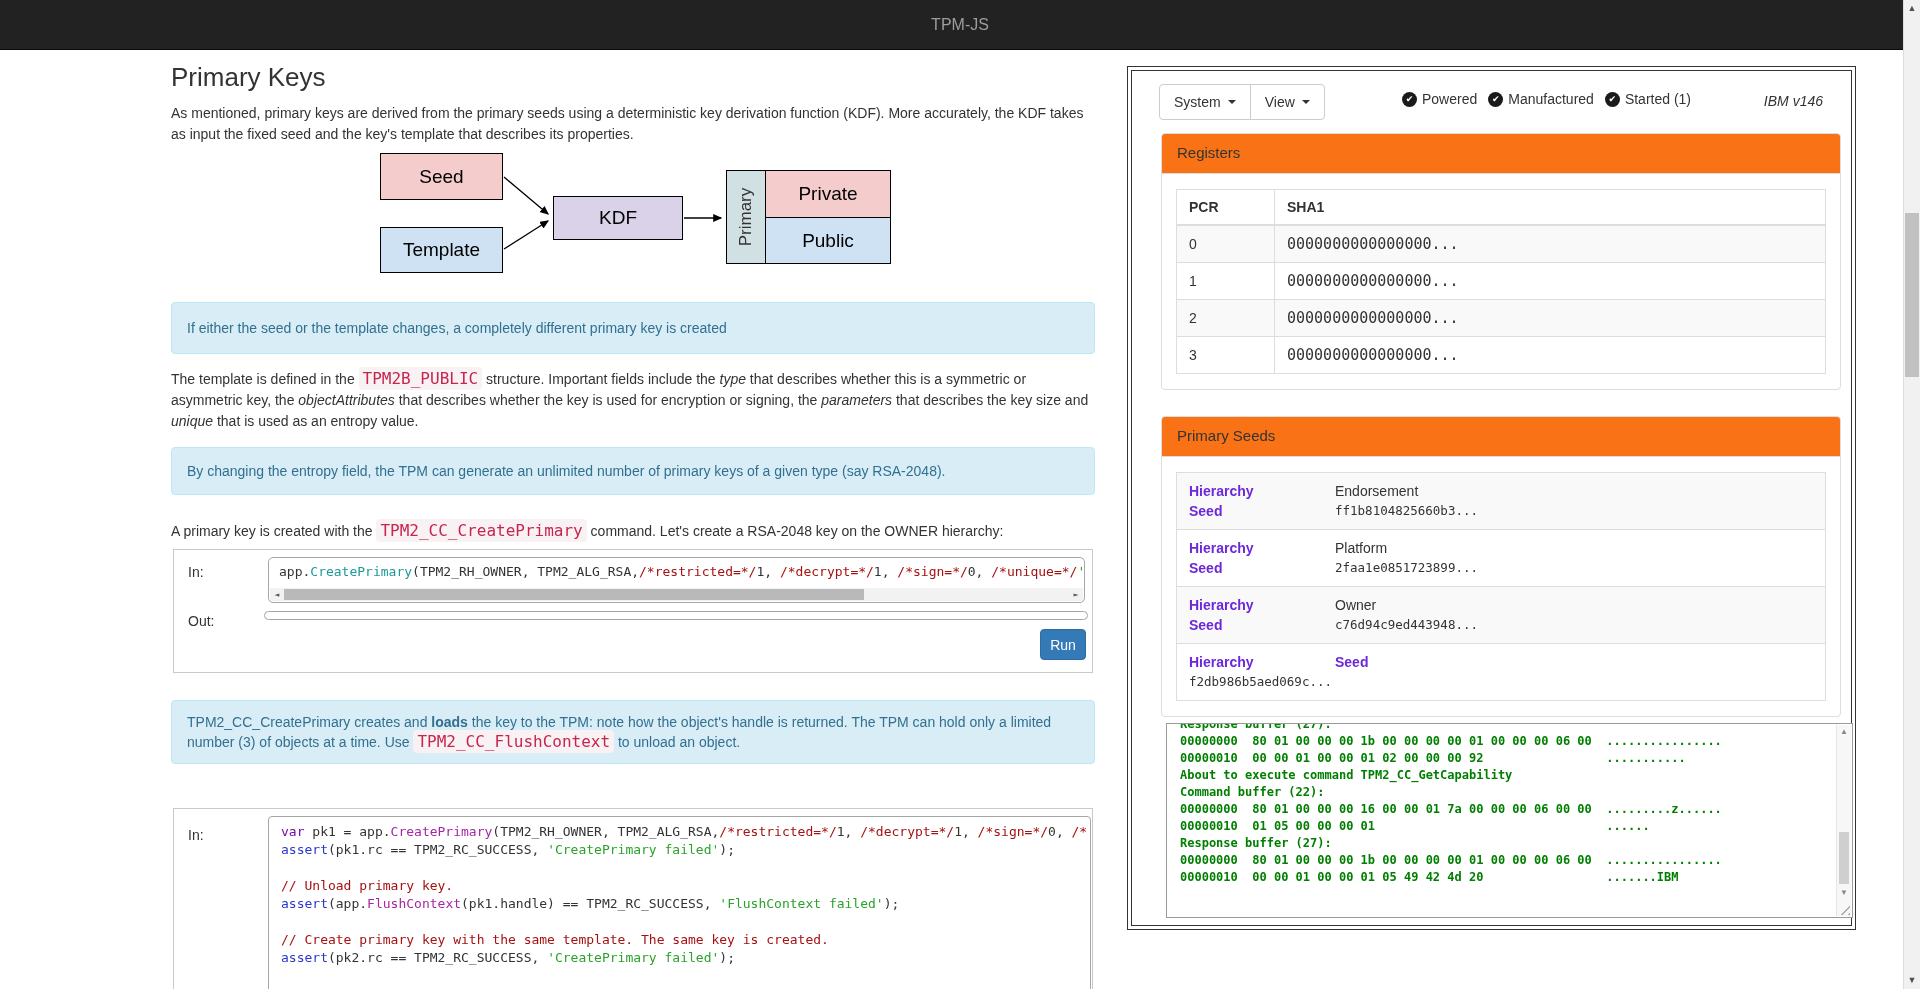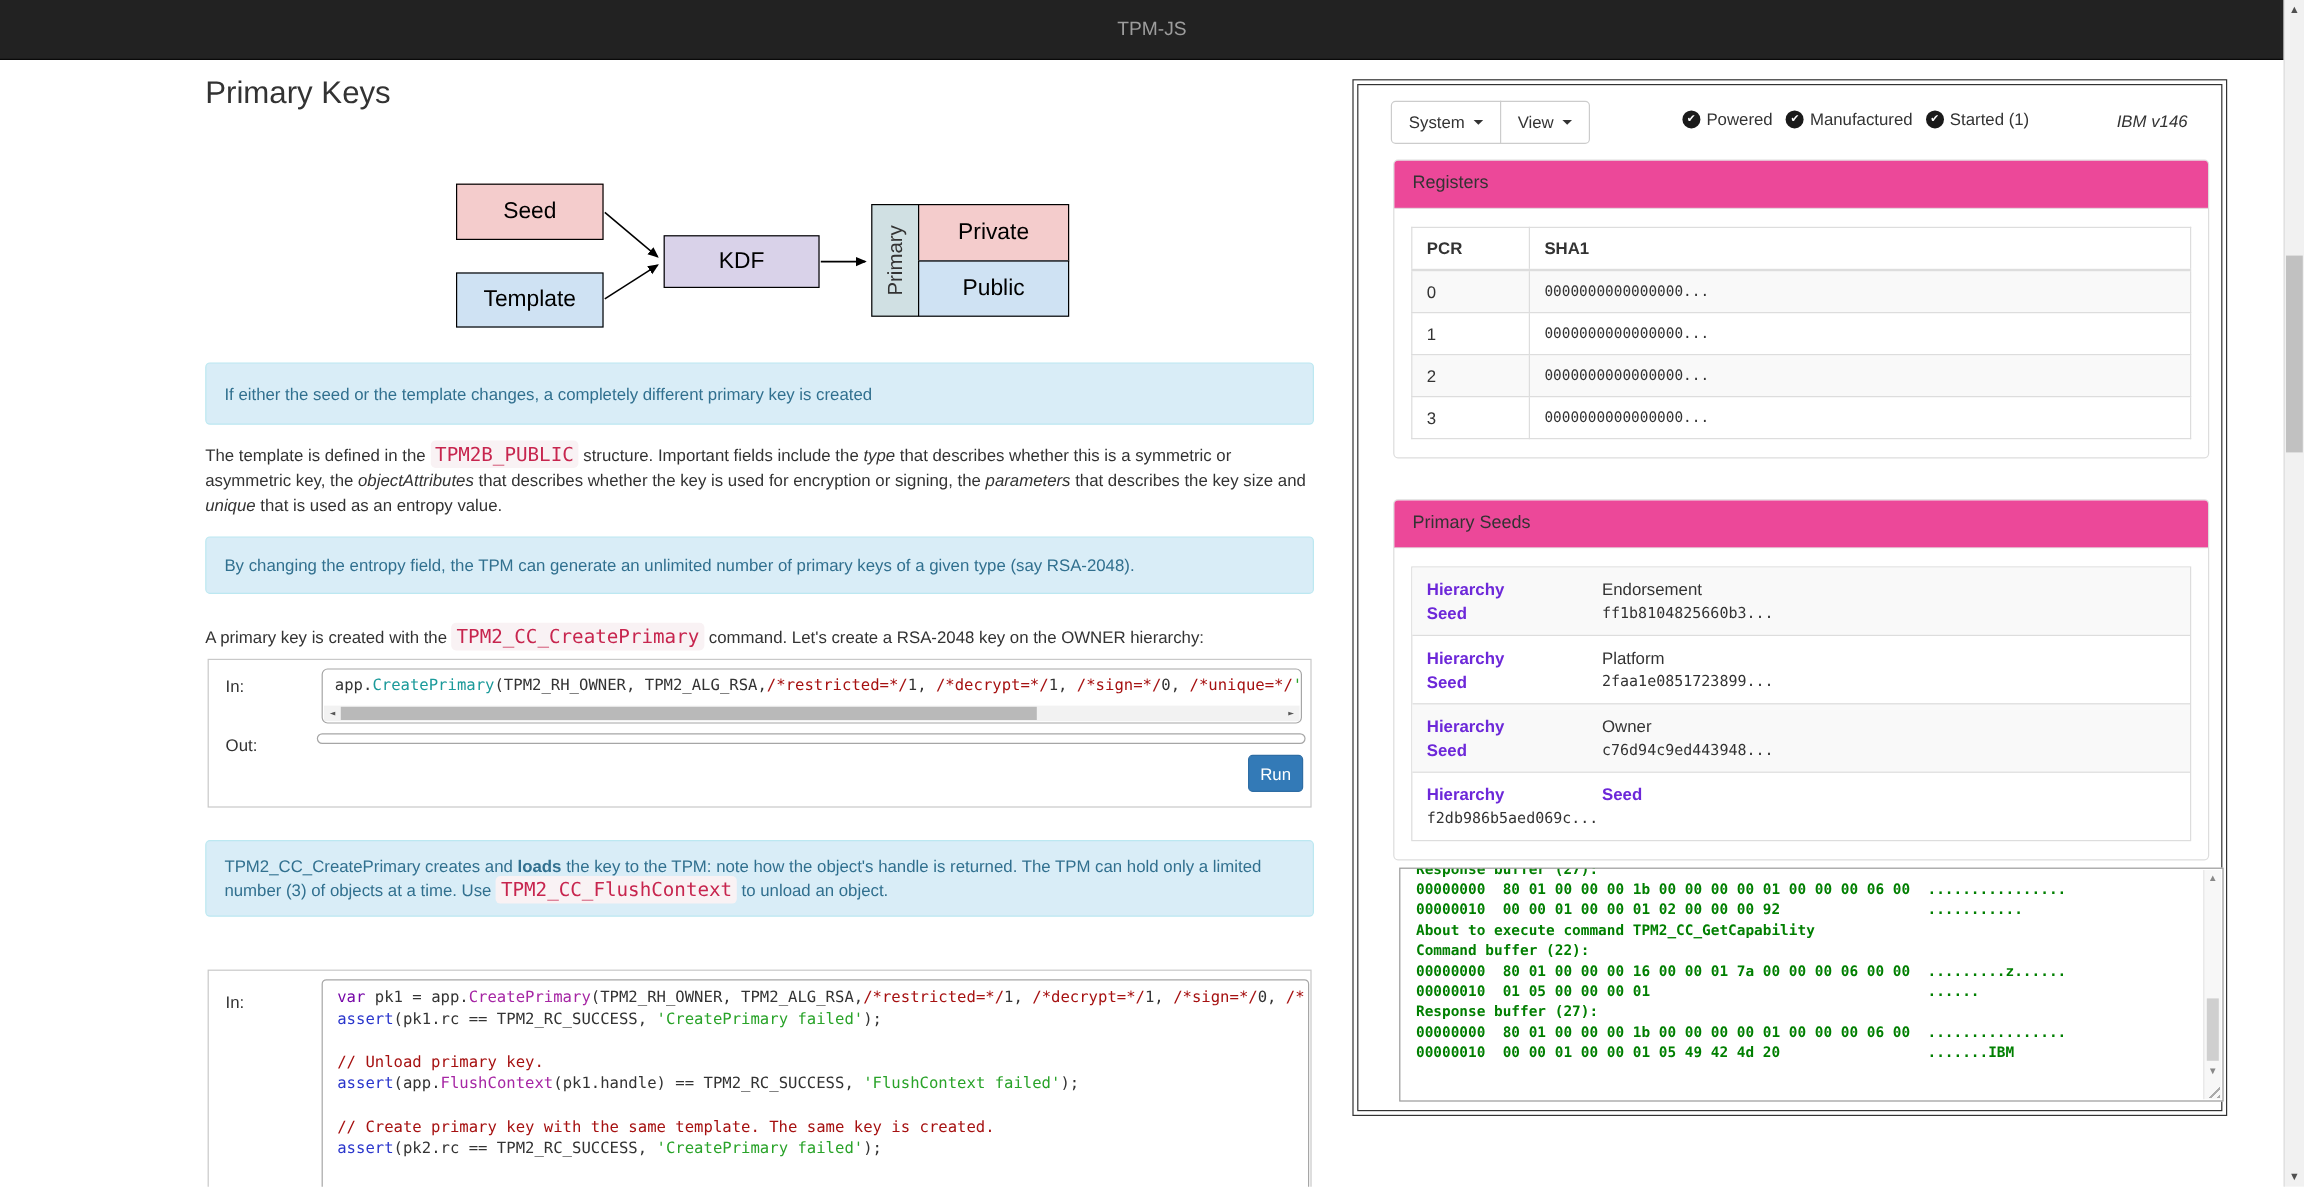--- a/index.html
+++ b/index.html
@@ -102,28 +102,28 @@
                  align-items:center; font-size:14px; color:#333; }
   .badge-item { display:flex; align-items:center; gap:5px; }
   .check-circle { width:15px; height:15px; border-radius:50%; background:#1a1a1a; color:#fff;
                   font-size:9px; line-height:15px; text-align:center; display:inline-block; }
   .version { position:absolute; right:28px; top:22px; font-style:italic; font-size:14px; color:#333; }
 
   .sub-panel { position:absolute; left:29px; width:680px; border:1px solid #ddd;
                border-radius:4px; background:#fff; }
   #registers-panel { top:62px; }
   #seeds-panel { top:345px; }
-  .sub-panel-heading { height:40px; background:#ec4899; border-bottom:1px solid #ddd;
+  .sub-panel-heading { height:40px; background:#f97316; border-bottom:1px solid #ddd;
                        border-radius:3px 3px 0 0; padding:10px 15px; font-size:15px; color:#333; }
   .sub-panel-body { padding:15px 14px; }
   table.reg { width:100%; border-collapse:collapse; font-size:14px; }
   .reg th, .reg td { border:1px solid #ddd; padding:9px 12px; text-align:left; color:#333; }
   .reg th { font-weight:bold; border-bottom-width:2px; }
   .reg th.col-pcr { width:98px; }
-  .mono { font-family:"DejaVu Sans Mono", monospace; font-size:12px; }
+  .mono { font-family:"DejaVu Sans Mono", monospace; font-size:15px; }
   tr.striped, .seed-row.striped { background:#f9f9f9; }
 
   .seed-table { border:1px solid #ddd; }
   .seed-row { display:grid; grid-template-columns:146px 1fr; padding:8px 12px;
               border-top:1px solid #ddd; font-size:14px; line-height:20px; }
   .seed-row:first-child { border-top:none; }
   .seed-label { font-weight:bold; color:#6d28d9; }
   .seed-hex { font-family:"DejaVu Sans Mono", monospace; font-size:12.5px; }
 
   
@@ -146,20 +146,21 @@
 <body>
 
 <div id="navbar">
   <span class="brand">TPM-JS</span>
 </div>
 
 <div id="article">
 
   <h1 class="page-title">Primary Keys</h1>
 
+  <p class="para intro">As mentioned, primary keys are derived from the primary seeds using a deterministic key derivation function (KDF). More accurately, the KDF takes as input the fixed seed and the key's template that describes its properties.</p>
 
   <div id="diagram">
     <svg width="530" height="132">
       <defs>
         <marker id="arrow" markerWidth="8" markerHeight="8" refX="6" refY="3" orient="auto">
           <path d="M0,0 L7,3 L0,6 z" fill="#000"></path>
         </marker>
       </defs>
       <line x1="133" y1="27" x2="177" y2="64" stroke="#000" stroke-width="1.3" marker-end="url(#arrow)"></line>
       <line x1="133" y1="99" x2="177" y2="71" stroke="#000" stroke-width="1.3" marker-end="url(#arrow)"></line>

